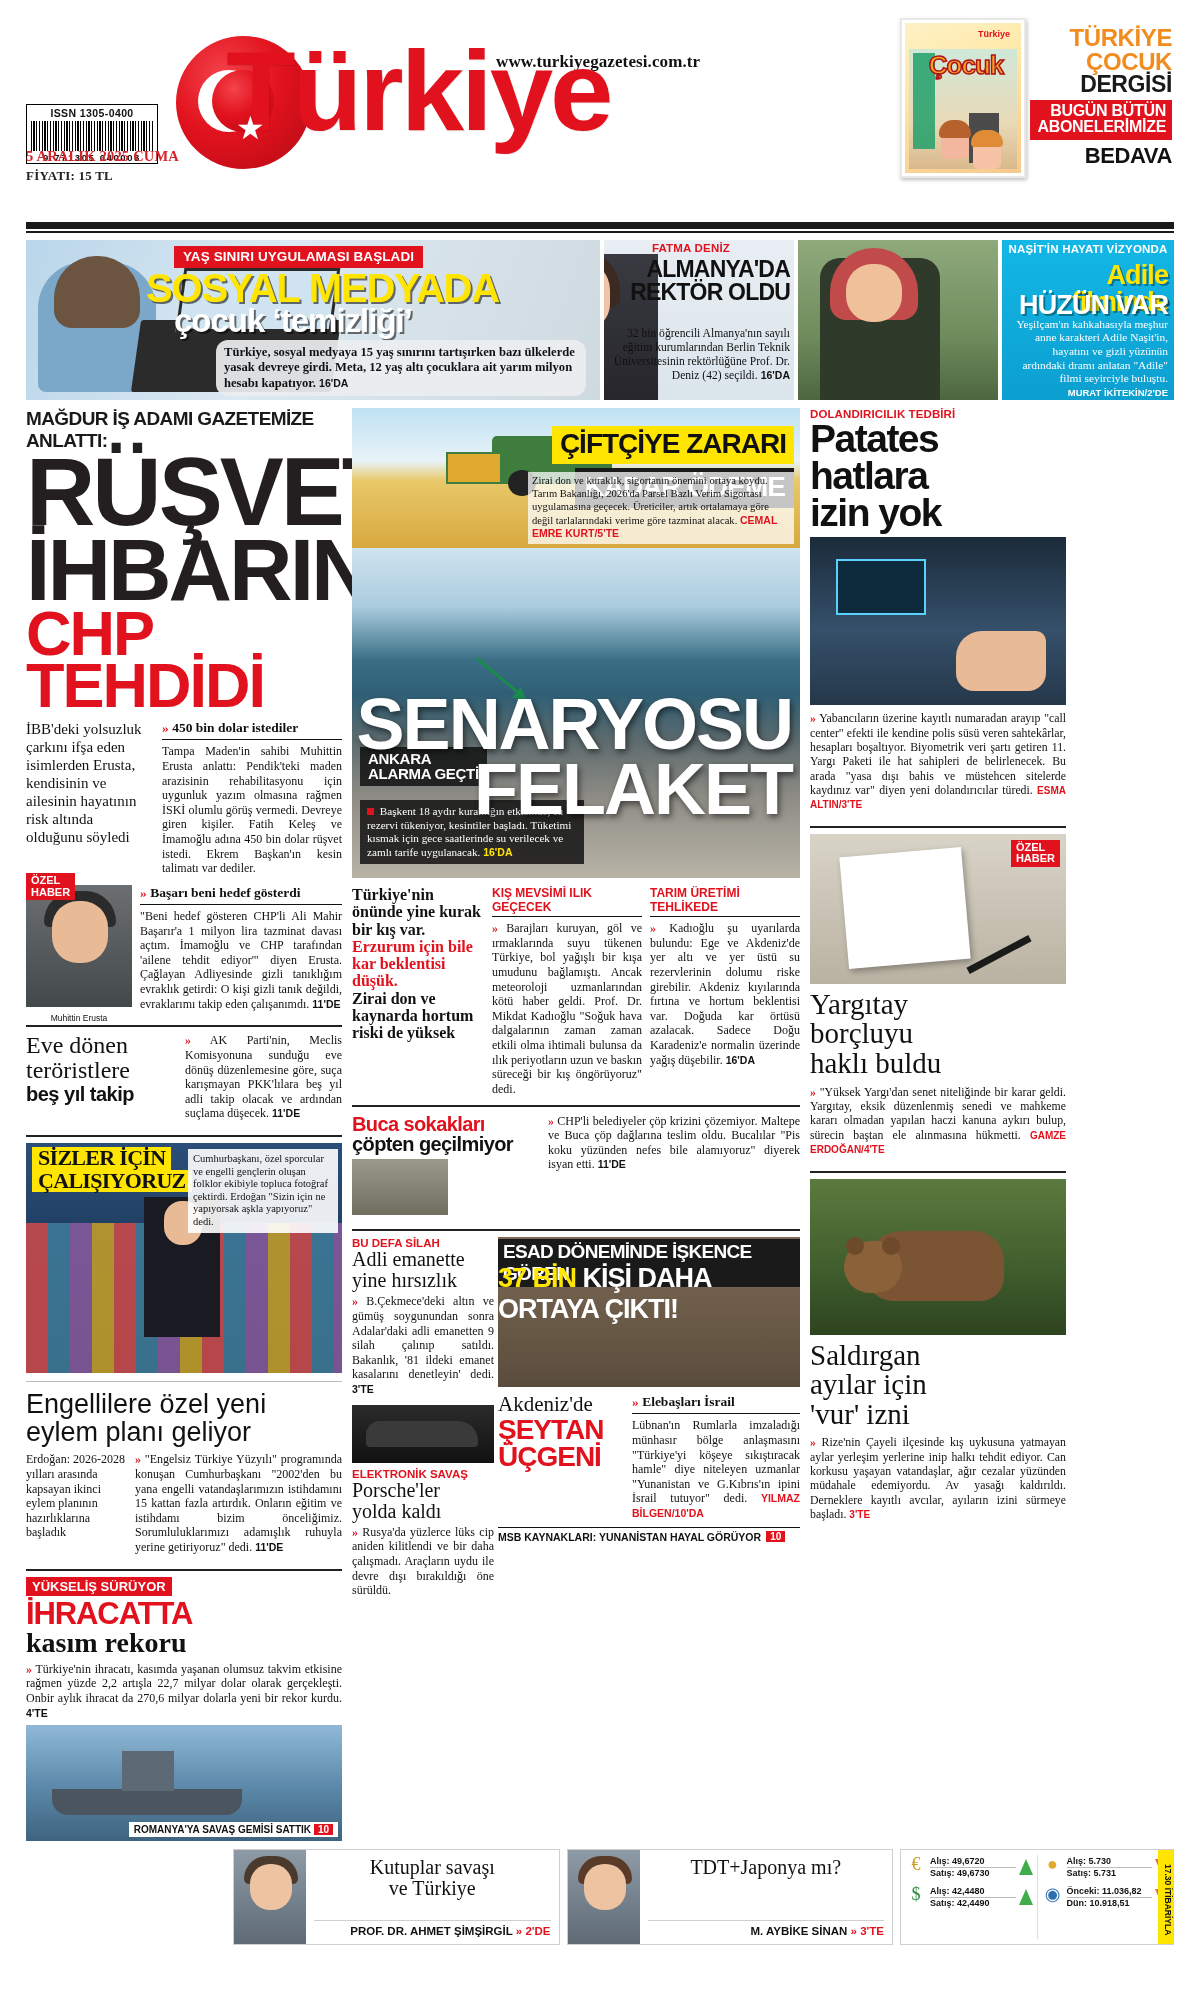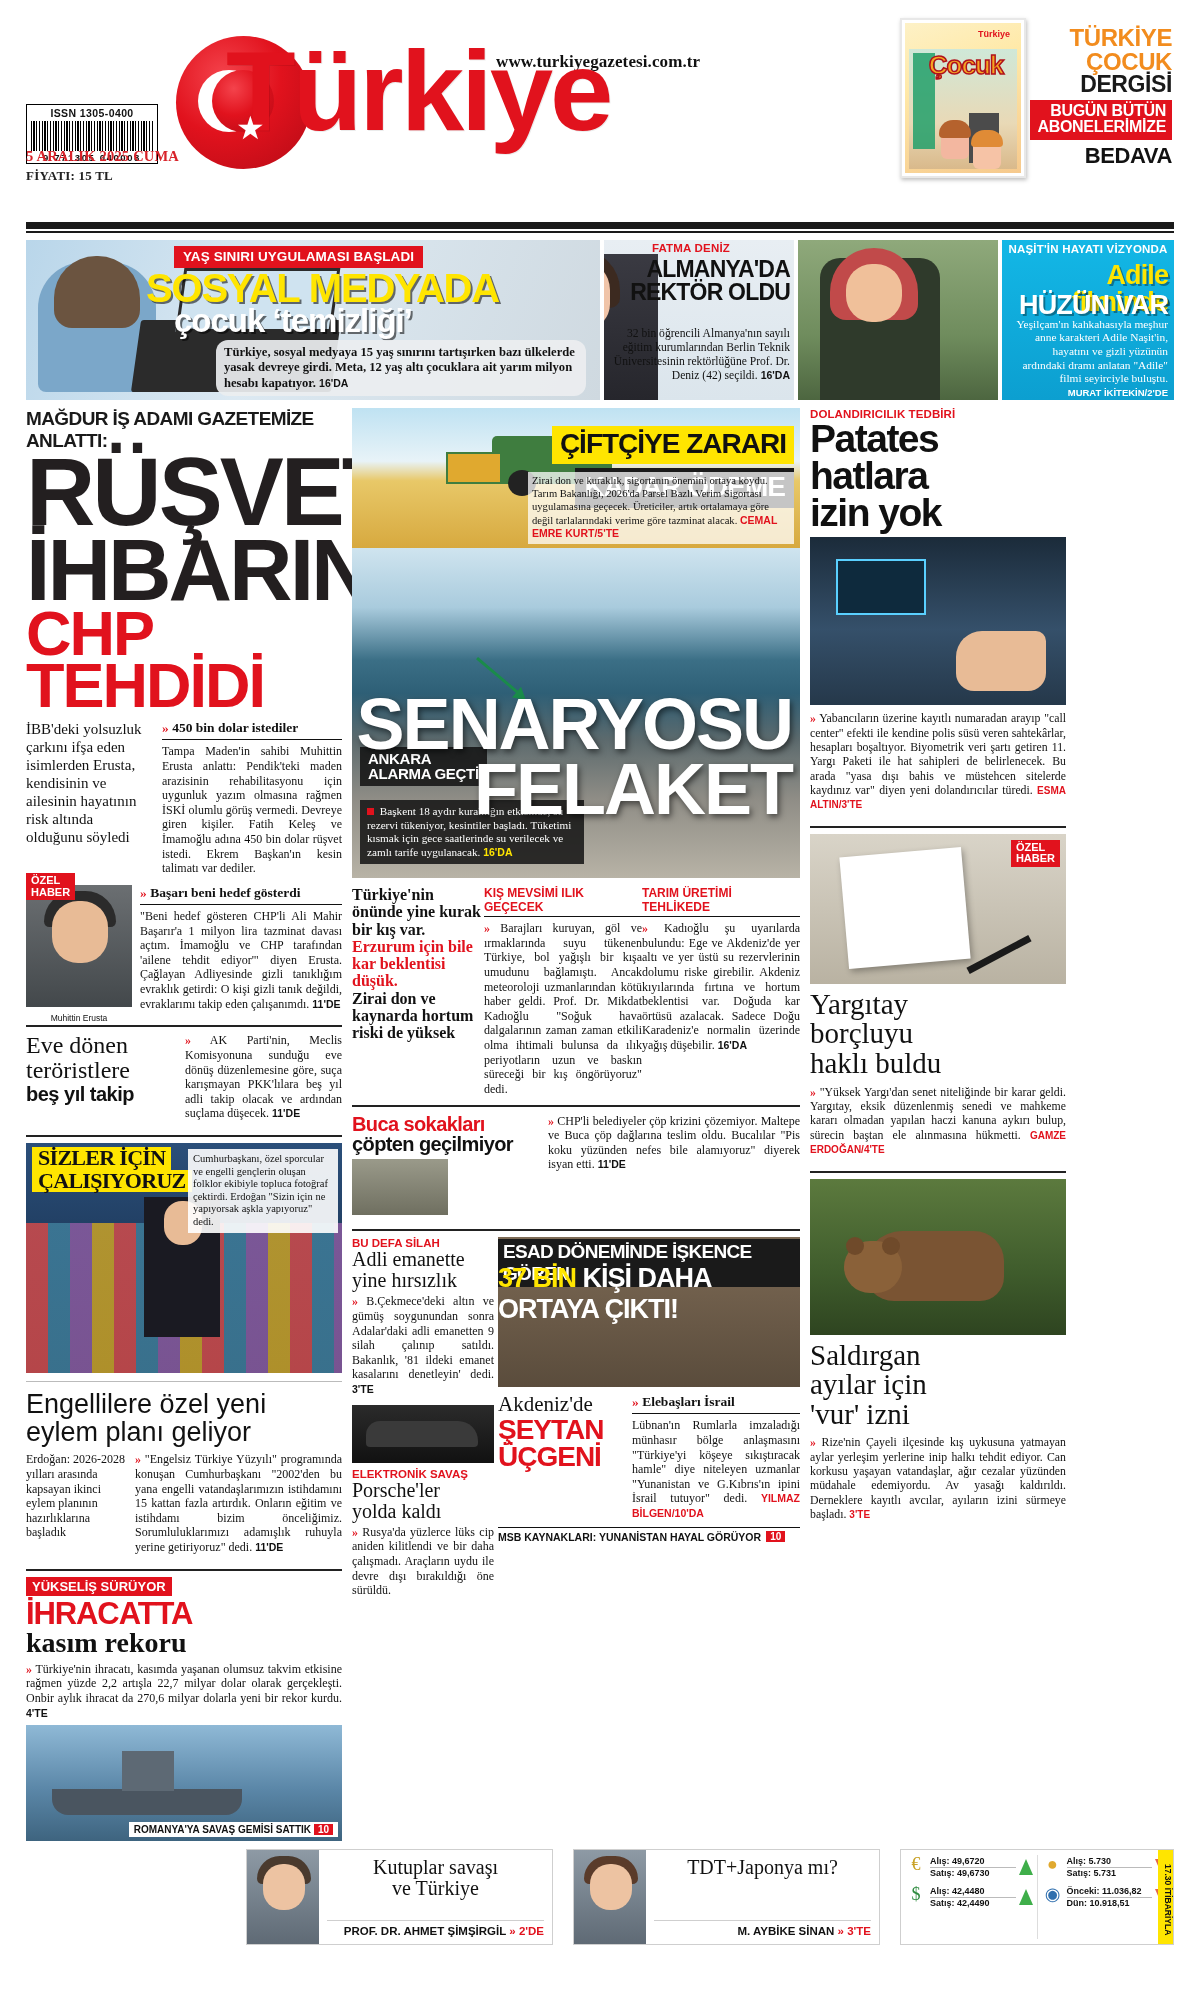--- a/index.html
+++ b/index.html
@@ -192,21 +192,21 @@
     border-top:7px solid transparent; border-bottom:7px solid transparent;}
   .ankara-label { position:absolute; left:8px; bottom:92px; background:rgba(20,20,20,.88); color:#fff;
     font-family:"Liberation Sans",sans-serif; font-weight:700; font-size:15px; padding:4px 8px; line-height:1.05; letter-spacing:-.3px;}
   .ankara-body { position:absolute; left:8px; bottom:14px; width:224px; background:rgba(20,20,20,.86); color:#fff;
     font-family:"Liberation Serif",serif; font-size:11.2px; line-height:1.2; padding:5px 7px; }
   .sq { display:inline-block; width:7px; height:7px; background:#e1121d; margin-right:3px;}
 
   .felaket { font-family:"Liberation Sans",sans-serif; font-weight:700; font-size:72px; color:#fff;
     letter-spacing:-2px; line-height:.9; text-shadow: 2px 3px 6px rgba(0,0,0,.55); }
 
-  .mid-three { display:flex; margin-top:8px; }
+  .mid-three { display:flex; gap:8px; margin-top:8px; }
   .m3a { width:132px; }
   .m3b, .m3c { flex:1; }
   .m3-kick { font-family:"Liberation Sans",sans-serif; font-weight:700; font-size:12px; color:#e1121d;
     border-bottom:1.5px solid #111; padding-bottom:2px; margin-bottom:4px; }
 
   .buca { display:flex; gap:8px; margin-top:8px; border-top:2px solid #222; padding-top:7px; }
   .buca-left { width:188px; }
   .buca-h { font-family:"Liberation Sans",sans-serif; font-weight:700; font-size:20px; color:#e1121d; letter-spacing:-.6px; line-height:1.02;}
   .buca-h2 { font-family:"Liberation Sans",sans-serif; font-weight:700; font-size:20px; color:#111; letter-spacing:-.6px; line-height:1.02;}
   .buca-photo { width:96px; height:56px; background:linear-gradient(180deg,#9a9a8a 0%,#6f6f60 100%); margin-top:5px;}
@@ -254,21 +254,21 @@
   .ihracat-banner { background:#e1121d; color:#fff; font-family:"Liberation Sans",sans-serif; font-weight:700;
     font-size:13px; padding:2px 6px; display:inline-block; letter-spacing:0;}
   .ship-photo { height:116px; background:linear-gradient(180deg,#8fb9d6 0%,#5b87a8 55%,#3e647f 100%); position:relative; overflow:hidden; margin-top:5px;}
   .ship-hull { position:absolute; left:26px; bottom:26px; width:190px; height:26px; background:#4a5560; border-radius:0 0 16px 16px;}
   .ship-tower { position:absolute; left:96px; bottom:50px; width:52px; height:40px; background:#5d6974;}
   .ship-cap { position:absolute; right:4px; bottom:4px; background:#fff; color:#111; padding:2px 5px;
     font-family:"Liberation Sans",sans-serif; font-weight:700; font-size:10px;}
   .pg-badge { background:#e1121d; color:#fff; padding:0 4px; font-family:"Liberation Sans",sans-serif; font-weight:700; font-size:10px;}
 
   
-  .footer-strip { display:flex; gap:20px; margin:8px 10px 0; align-items:stretch; height:96px;}
+  .footer-strip { display:flex; gap:7px; margin:8px 10px 0; align-items:stretch; height:96px;}
   .colm { flex:1; border:1.5px solid #cfcfcf; display:flex; background:#fff;}
   .colm-photo { width:72px; background:linear-gradient(180deg,#8e9aa5 0%,#5f6a75 100%); position:relative;}
   .colm-photo .fc { position:absolute; left:16px; top:14px; width:42px; height:46px; background:#edc3a2; border-radius:20px;}
   .colm-photo .hr2 { position:absolute; left:10px; top:6px; width:54px; height:28px; background:#4a3a2e; border-radius:26px 26px 6px 6px;}
   .colm-body { flex:1; display:flex; flex-direction:column; justify-content:space-between; padding:7px 8px;}
   .colm-title { font-family:"Liberation Serif",serif; font-size:20px; color:#111; line-height:1.06; text-align:center;}
   .colm-name { border-top:1px solid #cfcfcf; padding-top:4px; text-align:right;
     font-family:"Liberation Sans",sans-serif; font-weight:700; font-size:11.5px; color:#111;}
   .colm-name .pg2 { color:#e1121d; }
 

